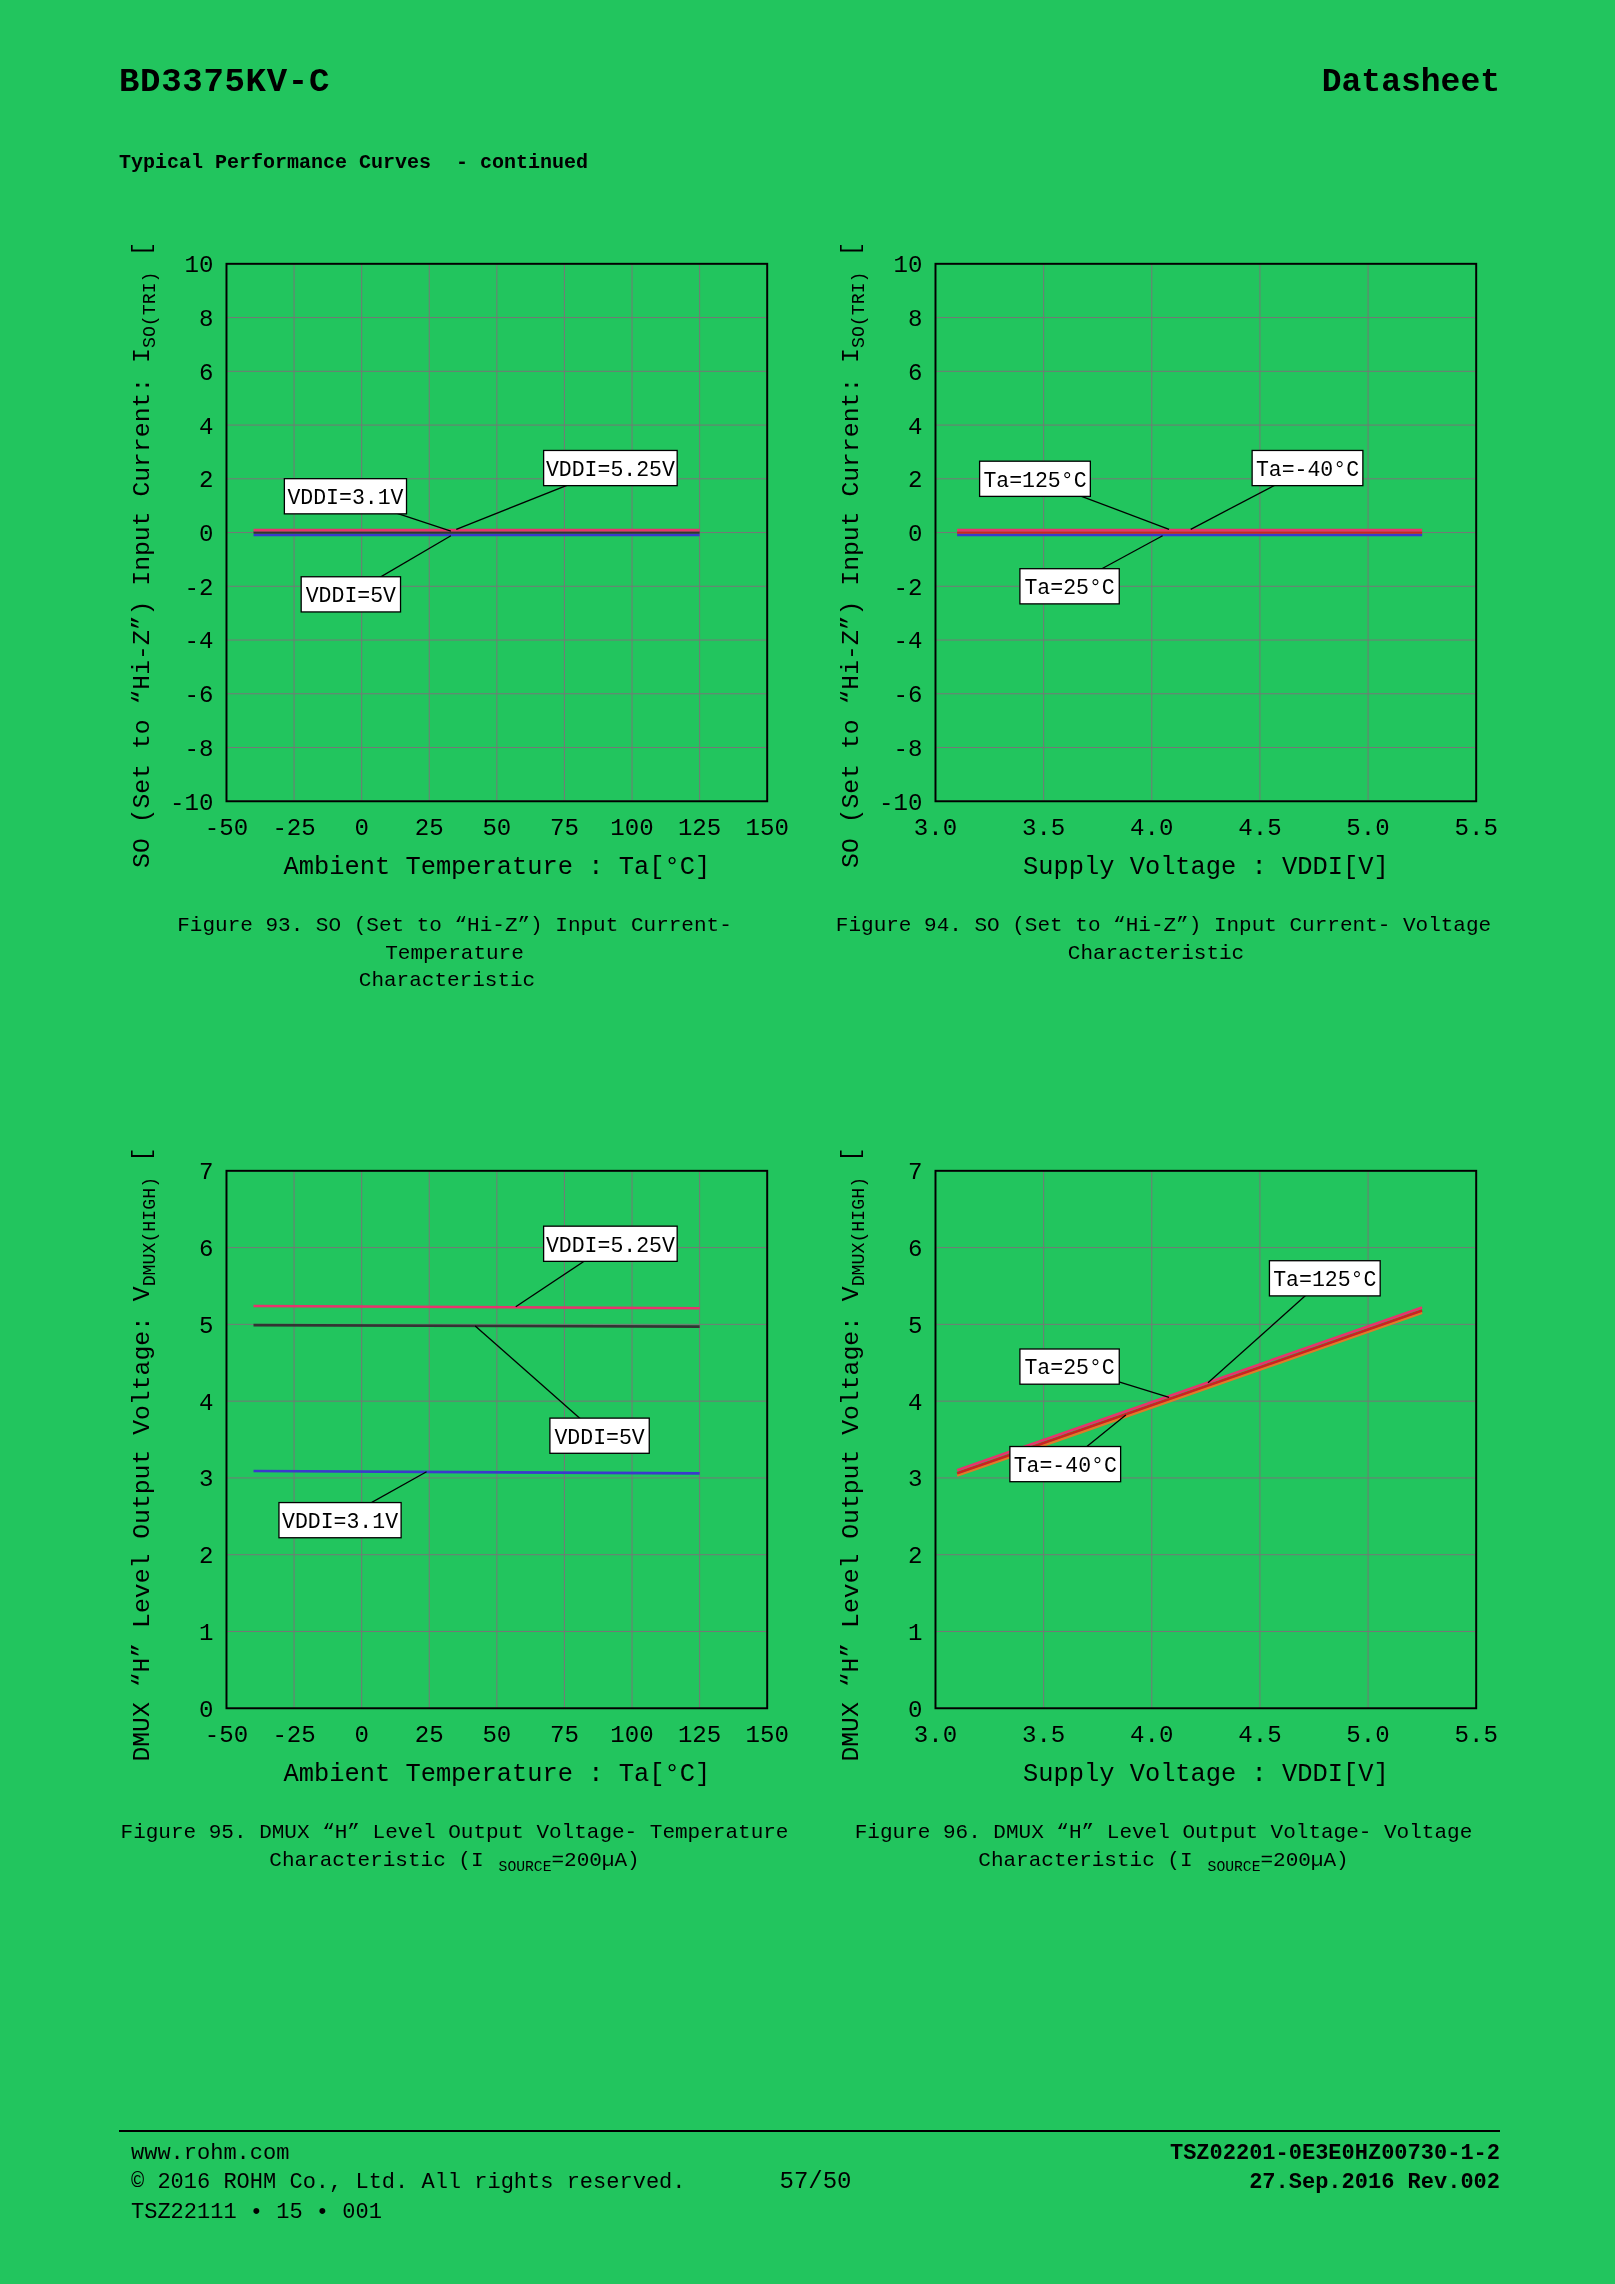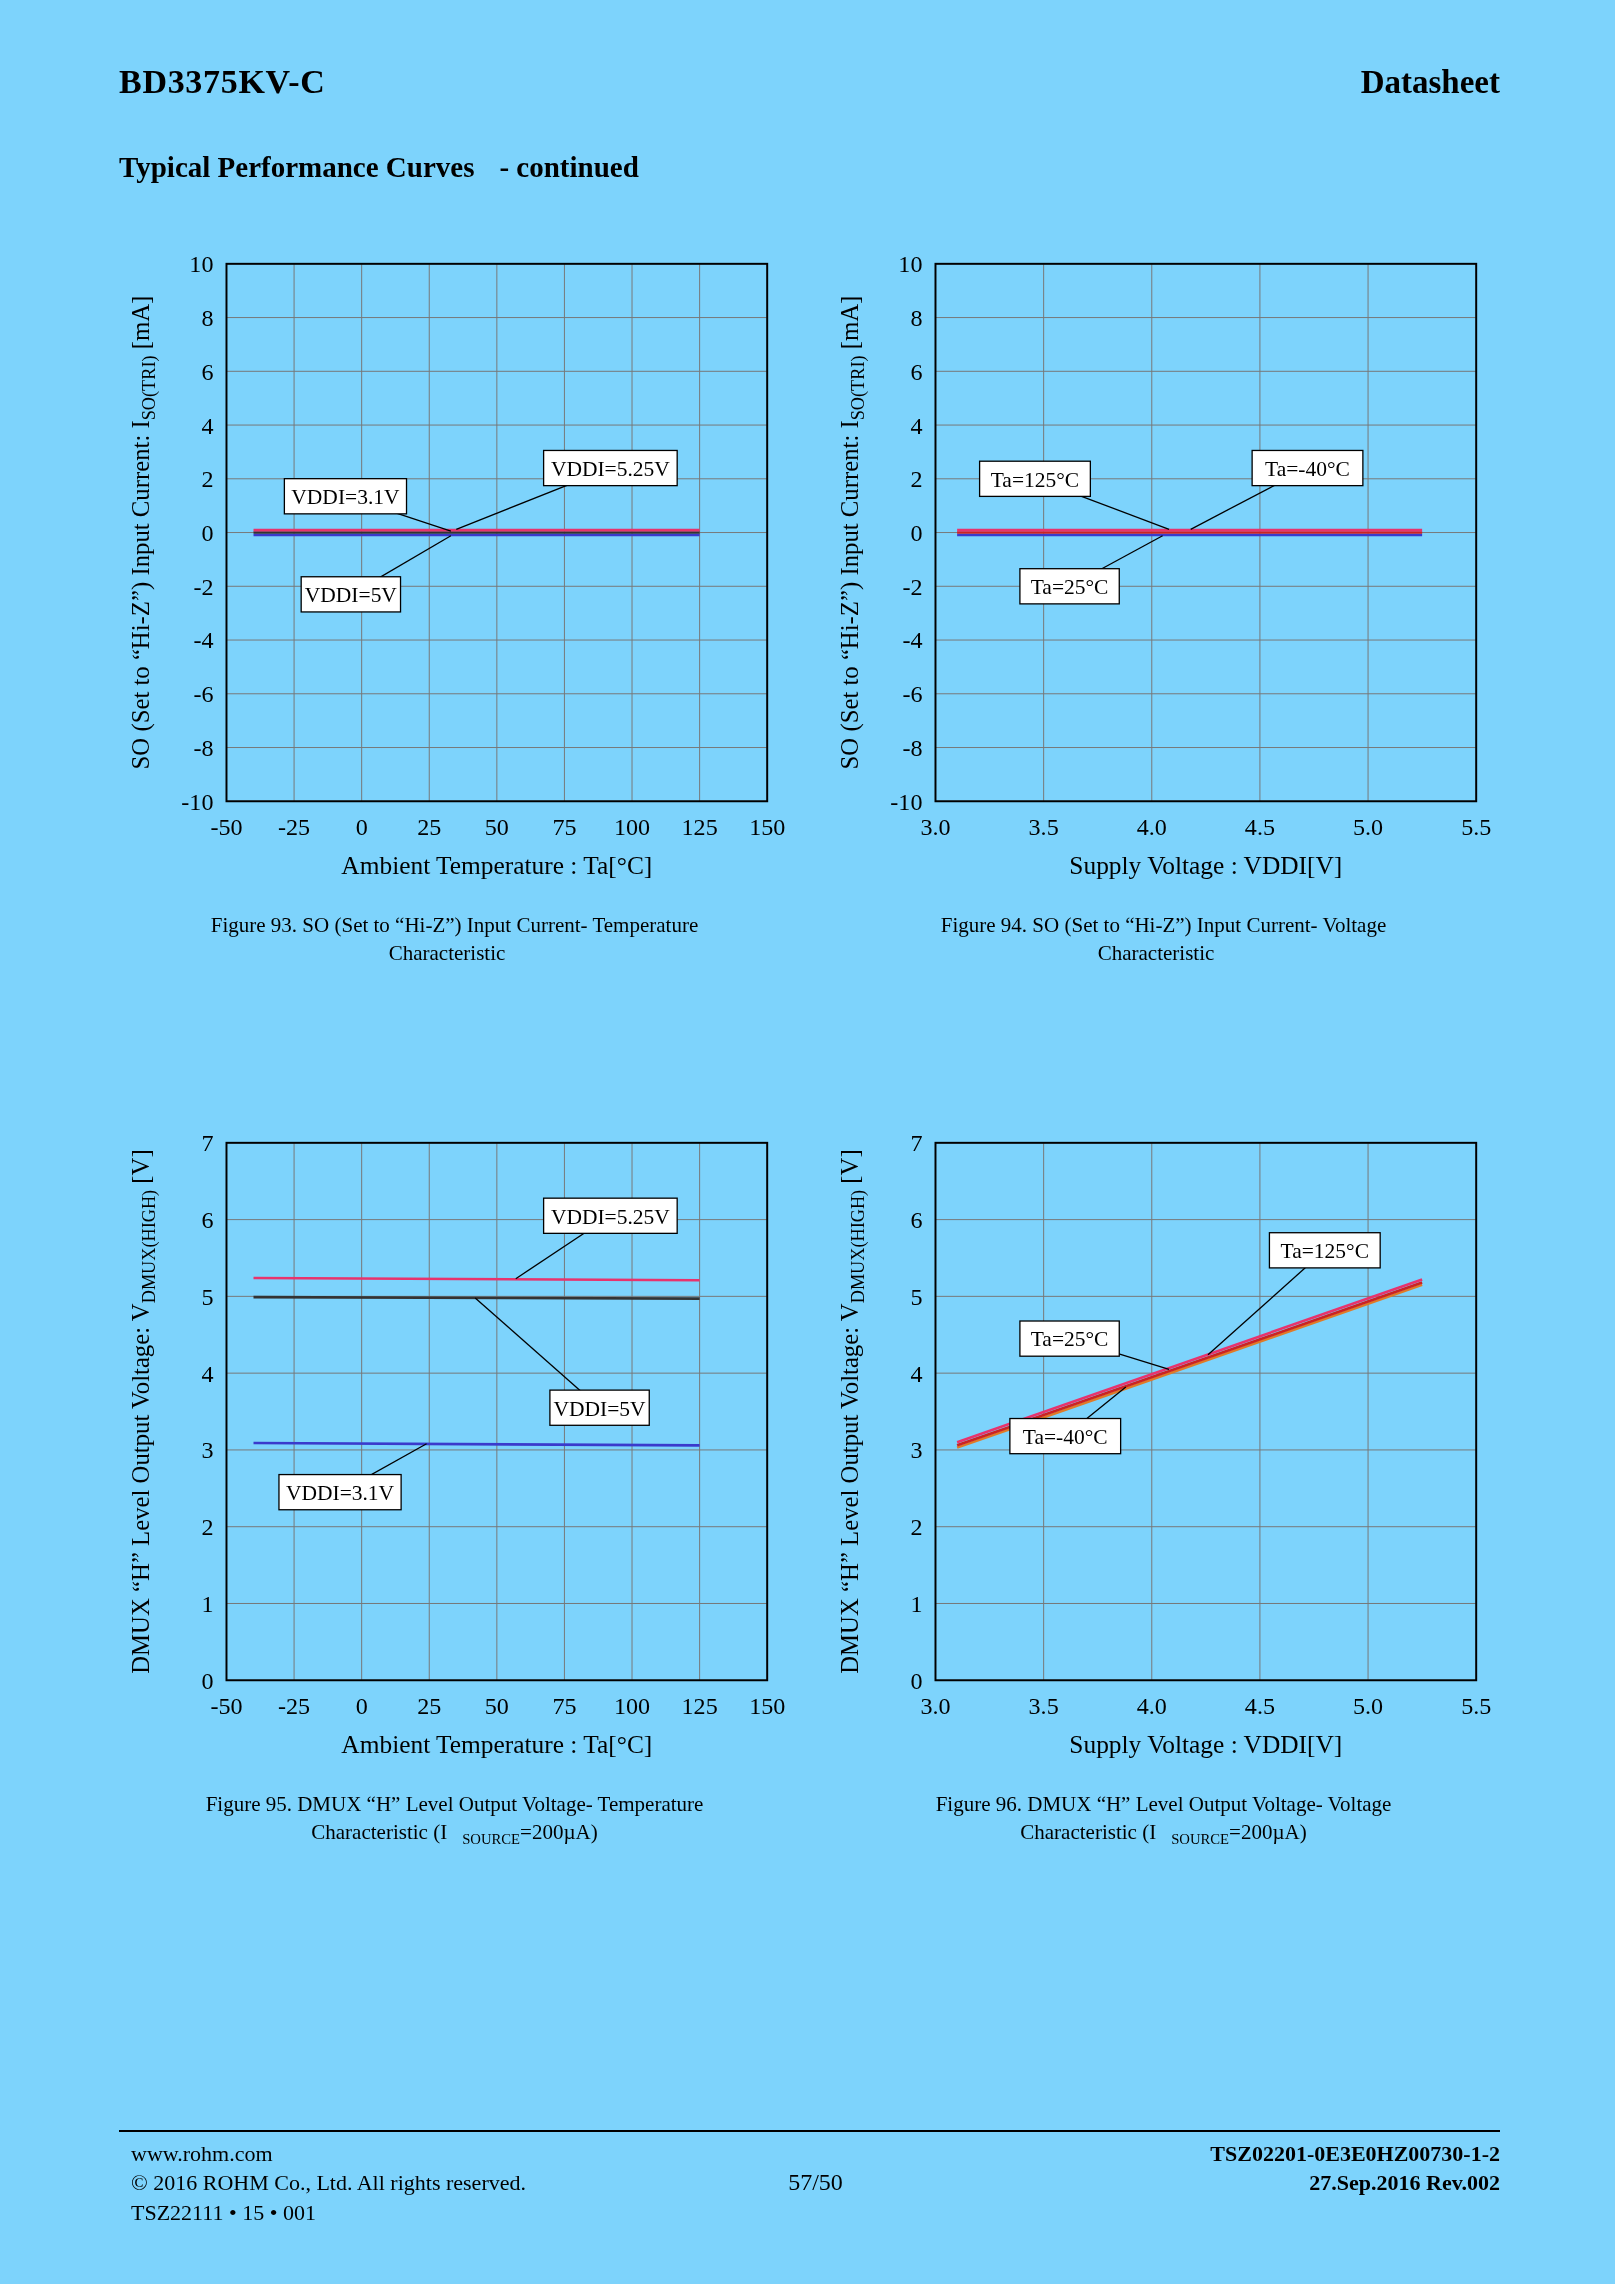--- a/index.html
+++ b/index.html
@@ -1,27 +1,27 @@
 <!DOCTYPE html>
 <html style="font-size:10.4px"><head>
 <meta charset="utf-8">
 <style>
   * { margin:0; padding:0; box-sizing:border-box; }
   html,body { background:#ffffff; }
   .page {
-    position:relative; width:1616px; height:2284px; background:#7dd3fc;
-    font-family:Liberation Serif, serif; color:#000; overflow:hidden;
+    position:relative; width:1616px; height:2284px; background:#22c55e;
+    font-family:Liberation Mono, monospace; color:#000; overflow:hidden;
   }
   .header {
     position:absolute; left:119px; right:116px; top:63px;
     display:flex; justify-content:space-between; align-items:baseline;
   }
   .part-number { font-size:34px; font-weight:bold; letter-spacing:0.7px; }
   .doc-type    { font-size:33px; font-weight:600; }
-  .section-heading { position:absolute; left:119px; top:151px; font-size:29px; font-weight:bold; }
+  .section-heading { position:absolute; left:119px; top:151px; font-size:20px; font-weight:bold; }
   .section-suffix  { margin-left:25px; }
   .charts {
     position:absolute; left:119px; top:241px;
     display:grid; grid-template-columns:671px 671px; column-gap:38px; row-gap:150px;
   }
   .chart-cell { display:flex; flex-direction:column; align-items:center; }
   .chart-cell svg { display:block; }
   .caption { margin-top:13px; text-align:center; font-size:21px; line-height:1.32; }
   .caption sub { font-size:0.7em;margin-left:15px; }
   .footer-rule { position:absolute; left:119px; right:116px; top:2130px; border-top:2px solid #000; }

